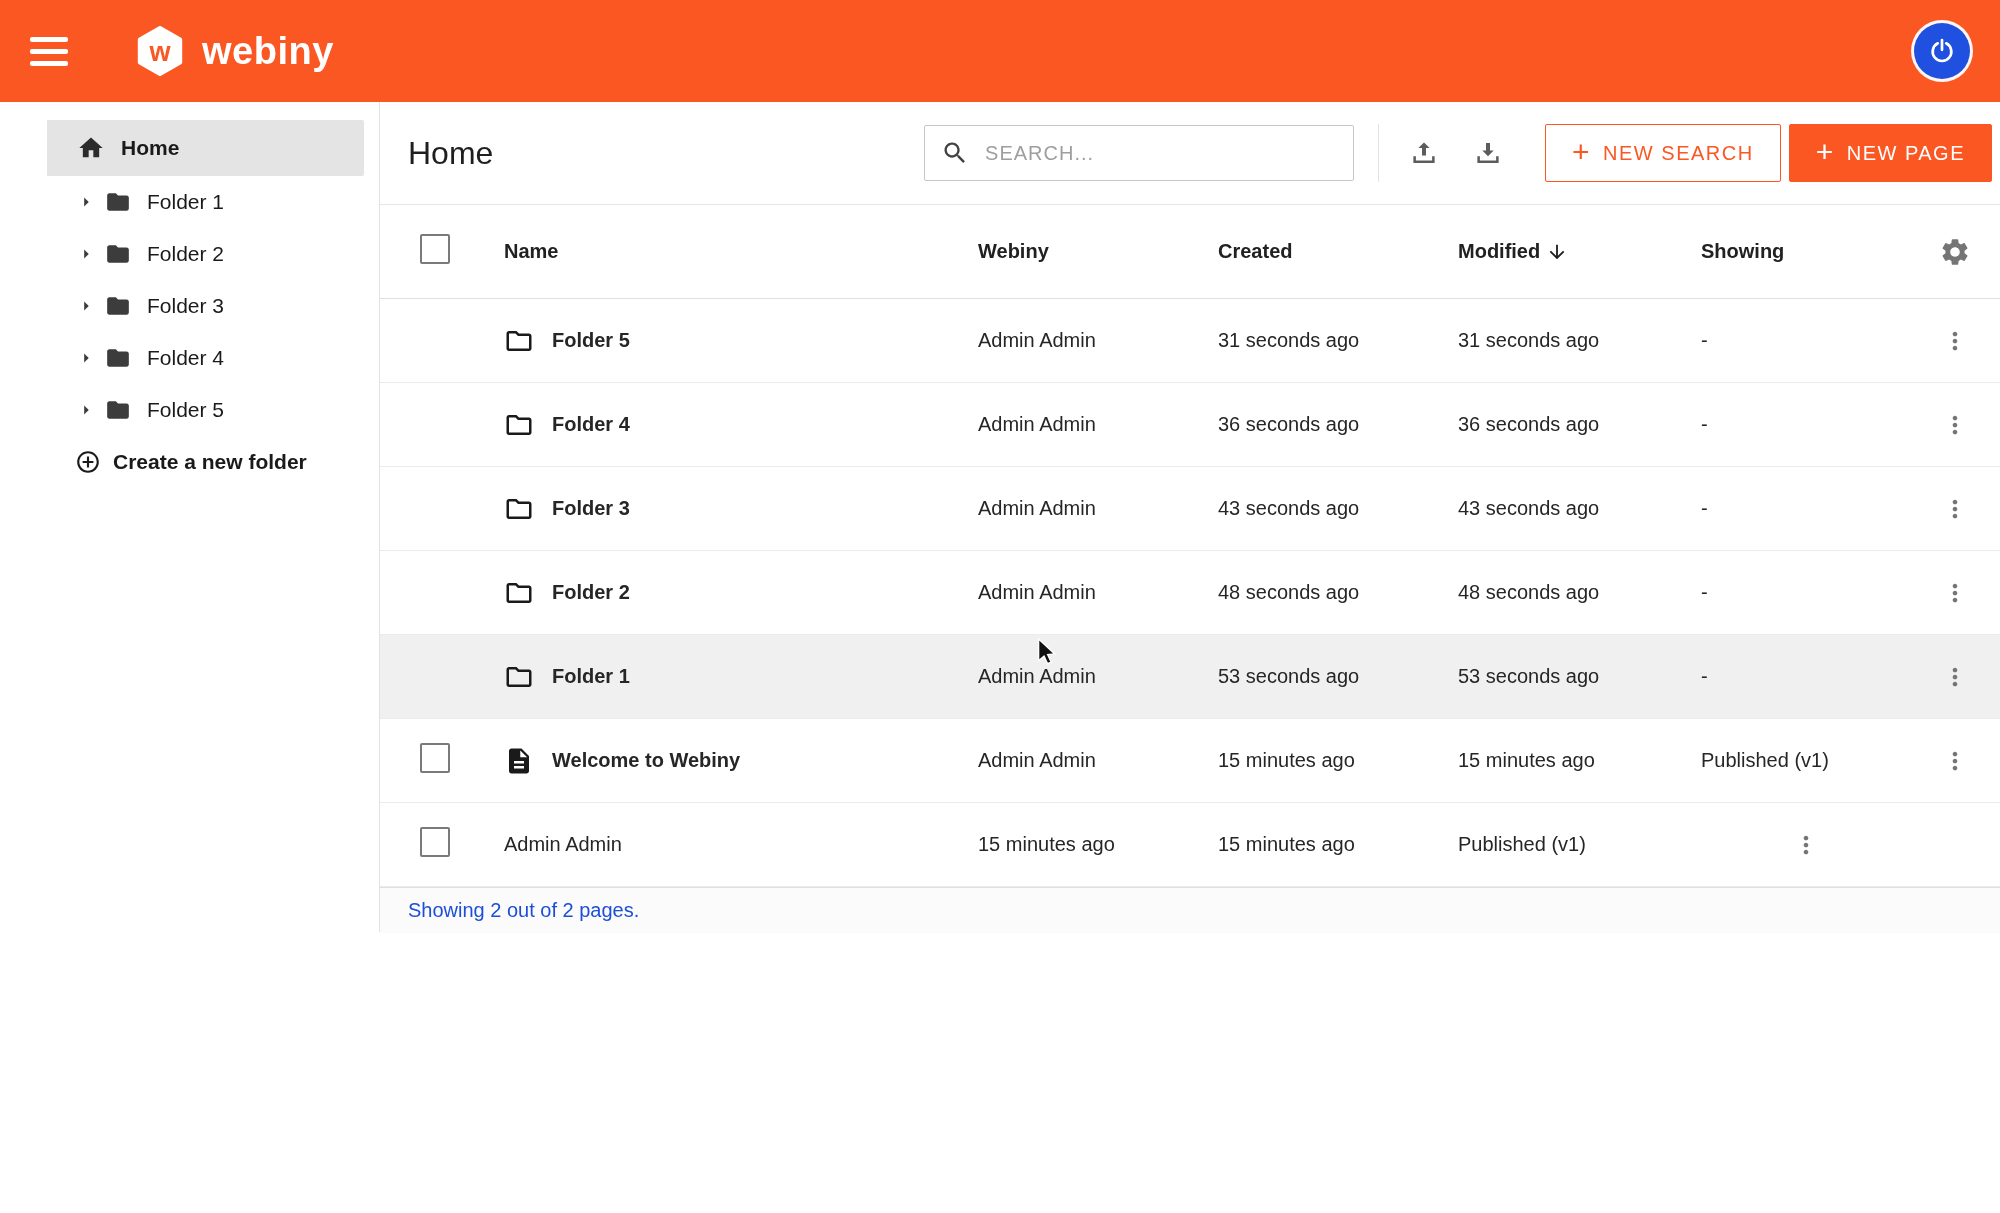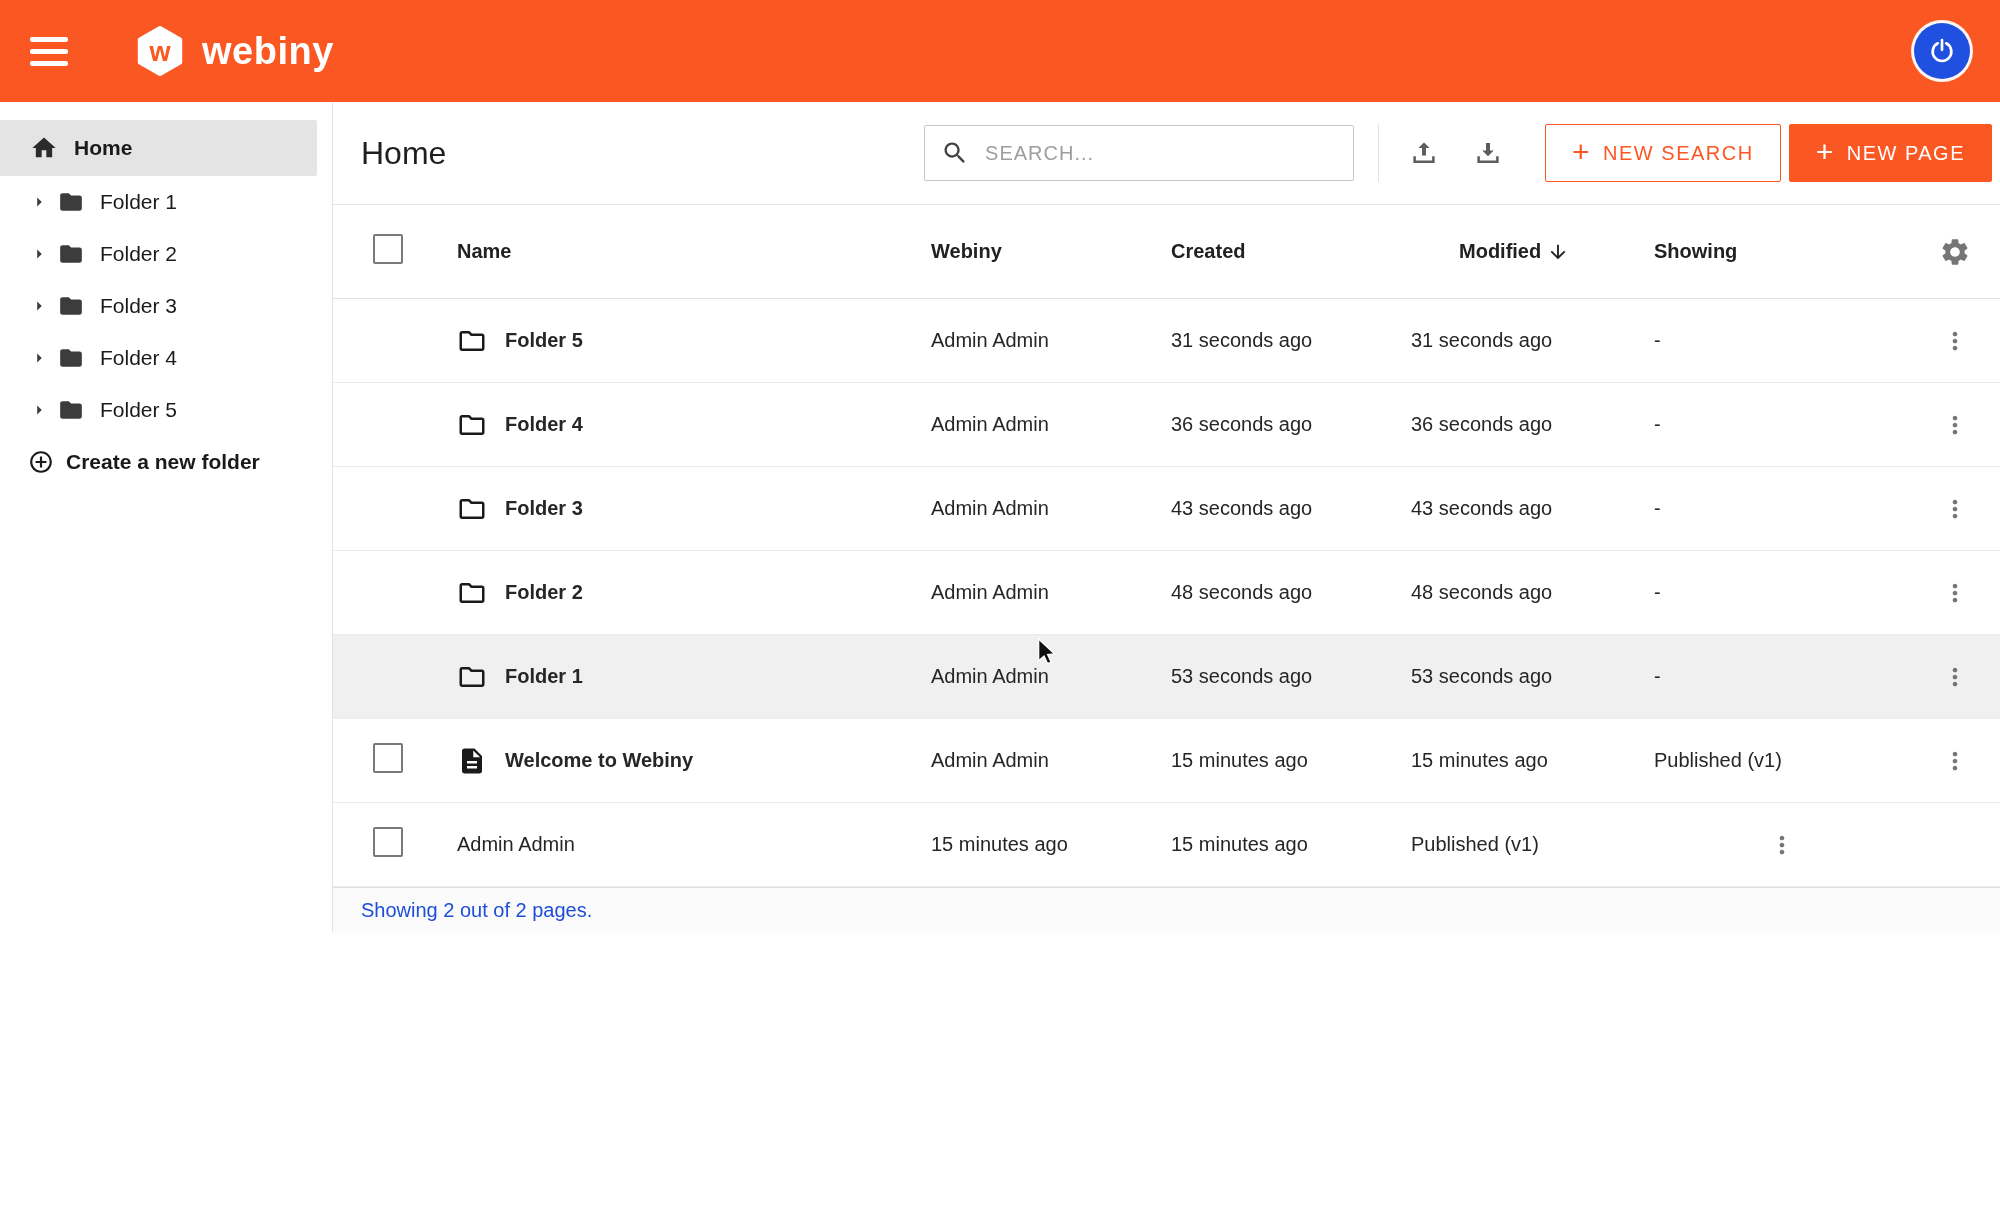--- a/index.html
+++ b/index.html
@@ -16,21 +16,21 @@
 
   
   .topbar{height:102px;background:var(--topbar-bg);display:flex;align-items:center;padding:0 30px;}
   .hamburger{width:44px;height:38px;background:none;border:none;padding:0;display:flex;flex-direction:column;justify-content:center;gap:7px;cursor:pointer;}
   .hamburger span{display:block;width:38px;height:5px;background:#fff;border-radius:2px;}
   .brand{display:flex;align-items:center;margin-left:60px;gap:16px;}
   .brand-word{color:#fff;font-size:38px;font-weight:700;letter-spacing:.5px;line-height:1;}
   .avatar{margin-left:auto;width:56px;height:56px;border-radius:50%;background:var(--avatar-blue);border:none;display:flex;align-items:center;justify-content:center;box-shadow:0 0 0 3px rgba(255,255,255,.95);cursor:pointer;}
 
   
-  .layout{display:flex;height:830px;}
+  .layout{display:flex;height:830px;padding-left:47px;}
   .sidebar{width:333px;background:#fff;border-right:1px solid #e2e2e2;padding-top:18px;flex:none;}
   .side-item{height:56px;display:flex;align-items:center;padding:0 16px 0 30px;font-size:21px;cursor:pointer;color:#1a1a1a;}
   .side-item .side-label{white-space:nowrap;}
   .side-item.home{font-weight:700;margin-right:15px;border-radius:0 2px 2px 0;gap:16px;}
   .side-item.home.selected{background:#e4e4e4;}
   .folder-item{height:52px;padding-left:28px;font-weight:400;}
   .folder-item .chev{display:flex;margin-right:8px;}
   .folder-item .ficon{display:flex;margin-right:16px;}
   .create-folder{height:52px;font-weight:700;gap:12px;padding-left:28px;align-items:center;}
   .create-folder .cicon{display:flex;}
@@ -46,21 +46,21 @@
   .icon-btn{background:none;border:none;padding:0;display:flex;align-items:center;cursor:pointer;}
   .btn-group{display:flex;align-items:center;gap:8px;margin-left:12px;}
   .btn{height:58px;padding:0 26px;display:flex;align-items:center;gap:12px;border-radius:2px;cursor:pointer;font-family:inherit;font-size:20px;font-weight:400;letter-spacing:1.5px;white-space:nowrap;}
   .btn .plus{font-size:30px;line-height:1;margin-top:-3px;font-weight:400;}
   .btn-outline{background:#fff;border:1px solid var(--brand-orange);color:var(--brand-orange);}
   .btn-filled{background:var(--brand-orange);border:1px solid var(--brand-orange);color:#fff;}
 
   
   .thead,.trow{display:grid;grid-template-columns:96px 474px 240px 240px 243px 1fr 90px;align-items:center;padding-left:28px;}
   .thead{height:94px;border-bottom:1px solid #e0e0e0;font-weight:700;font-size:20px;flex:none;}
-  .th-modified{display:flex;align-items:center;gap:6px;margin-left:48px;}
+  .th-modified{display:flex;align-items:center;gap:6px;}
   .trow{height:84px;border-bottom:1px solid #ebebeb;font-size:20px;background:#fff;}
   .trow.highlighted{background:#f0f0f0;}
   .checkbox{width:30px;height:30px;border:2px solid #7a7a7a;border-radius:2px;background:#fff;margin-left:12px;display:inline-block;cursor:pointer;}
   .trow.folder .row-check{visibility:hidden;}
   .cell-name{display:flex;align-items:center;gap:18px;font-weight:700;color:#1a1a1a;}
   .cell-name .icon{display:flex;}
   .cell{color:#262626;}
   .cell-actions{display:flex;justify-content:center;}
   .kebab{display:flex;cursor:pointer;}
   .gear{display:flex;justify-content:center;cursor:pointer;}

